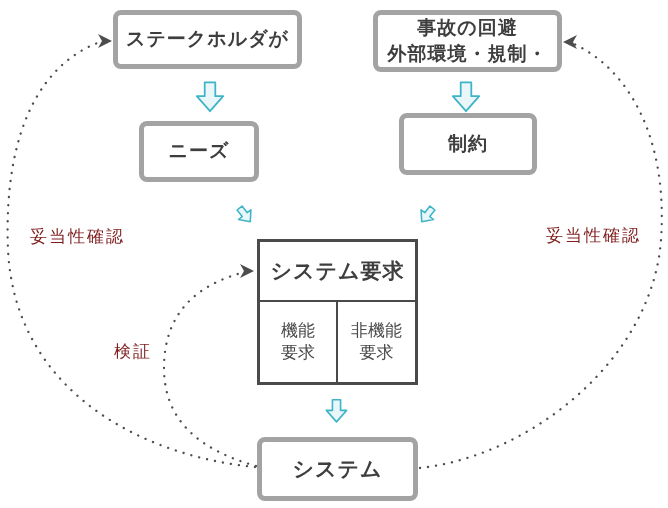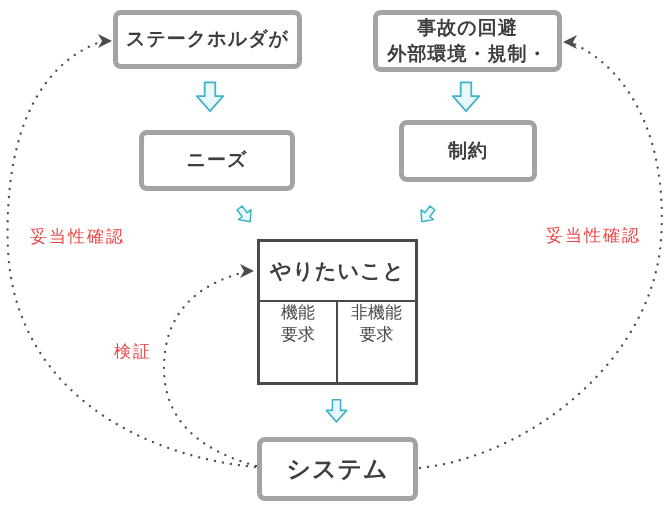--- a/index.html
+++ b/index.html
@@ -9,47 +9,47 @@
   }
   
   .box{
     position:absolute;box-sizing:border-box;background:#ffffff;
     border:5px solid #a3a3a3;border-radius:8px;
     display:flex;flex-direction:column;align-items:center;justify-content:center;
     text-align:center;color:#3e3e3e;font-weight:bold;z-index:2;
   }
   .box span{display:block;}
   .fs19{font-size:19px;line-height:1.38;letter-spacing:1px;}
-  .fs21{font-size:24px;line-height:1.3;letter-spacing:1px;}
+  .fs21{font-size:21px;line-height:1.3;letter-spacing:1px;}
   #box-stakeholder{left:113px;top:10px;width:189px;height:59px;}
   #box-external{left:373px;top:10px;width:189px;height:62px;}
-  #box-needs{left:139px;top:130px;width:156px;height:61px;}
-  #box-constraints{left:399px;top:120px;width:138px;height:62px;}
+  #box-needs{left:139px;top:121px;width:120px;height:61px;}
+  #box-constraints{left:399px;top:113px;width:138px;height:62px;}
   #box-system{left:257px;top:437px;width:161px;height:64px;}
   
   #group-sysreq{
     position:absolute;left:257px;top:239px;width:161px;height:146px;
     box-sizing:border-box;border:3px solid #4a4a4a;background:#ffffff;
     display:flex;flex-direction:column;z-index:2;color:#3e3e3e;
   }
   #sysreq-title{
     height:58px;flex:0 0 58px;border-bottom:2px solid #4a4a4a;
     display:flex;align-items:center;justify-content:center;
     font-weight:bold;font-size:21px;letter-spacing:1px;
   }
   #sysreq-cells{flex:1;display:flex;}
   .cell{
-    display:flex;flex-direction:column;align-items:center;
+    display:flex;flex-direction:column;align-items:center;justify-content:center;
     font-size:17px;line-height:1.3;font-weight:400;color:#4a4a4a;text-align:center;
   }
   #cell-functional{flex:0 0 76px;border-right:2px solid #4a4a4a;}
   #cell-nonfunctional{flex:1;}
   
   .edge-label{
-    position:absolute;font-size:17px;letter-spacing:2px;color:#ef4444;
+    position:absolute;font-size:17px;letter-spacing:2px;color:#7f1d1d;
     white-space:nowrap;z-index:3;background:#ffffff;padding:0 2px;
   }
   #label-validation-left{left:28px;top:225px;}
   #label-validation-right{left:544px;top:224px;}
   #label-verification{left:112px;top:340px;}
   
   .blk{position:absolute;z-index:2;overflow:visible;}
   #arrow-stakeholder-needs{left:195px;top:81px;width:30px;height:32px;}
   #arrow-external-constraints{left:451px;top:81px;width:30px;height:32px;}
   #arrow-needs-sysreq{left:236px;top:205px;width:18px;height:20px;transform:rotate(-38deg);}
@@ -84,21 +84,21 @@
 
   <div class="box fs19" id="box-needs">
     <span>ニーズ</span>
   </div>
 
   <div class="box fs19" id="box-constraints">
     <span>制約</span>
   </div>
 
   <div id="group-sysreq">
-    <div id="sysreq-title">やりたいこと</div>
+    <div id="sysreq-title">システム要求</div>
     <div id="sysreq-cells">
       <div class="cell" id="cell-functional">
         <span>機能</span>
         <span>要求</span>
       </div>
       <div class="cell" id="cell-nonfunctional">
         <span>非機能</span>
         <span>要求</span>
       </div>
     </div>

